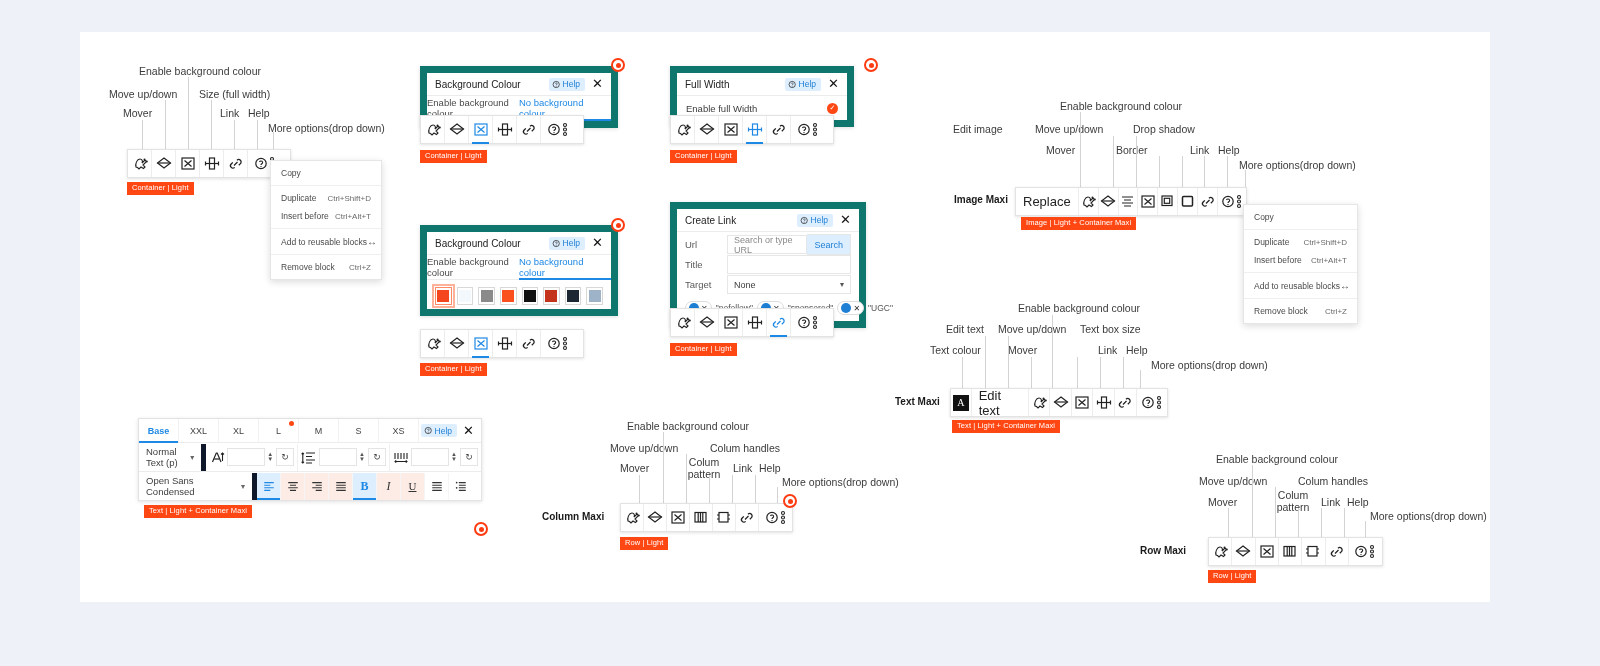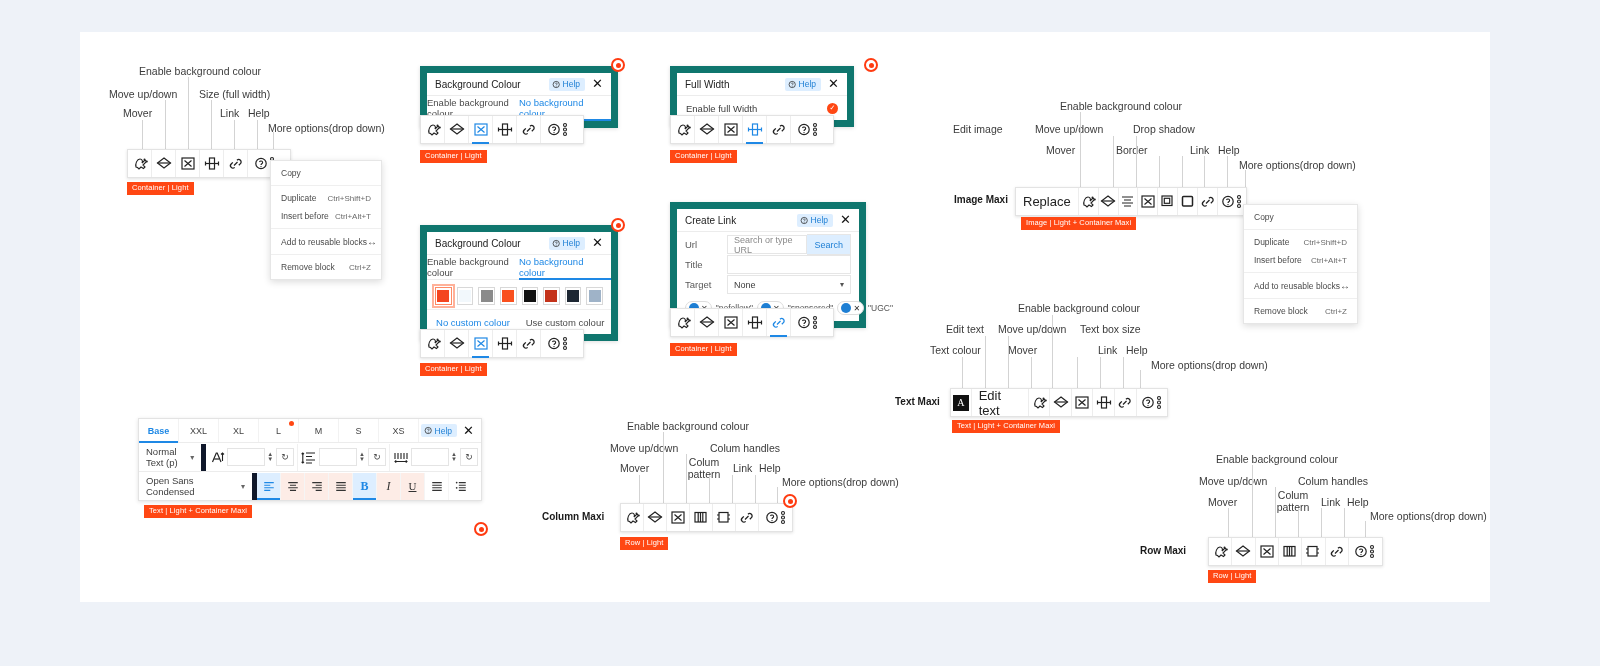--- a/index.html
+++ b/index.html
@@ -492,24 +492,20 @@
         <span class="sw">
           <i style="background: rgb(196, 51, 27);"></i>
         </span>
         <span class="sw">
           <i style="background: rgb(29, 39, 51);"></i>
         </span>
         <span class="sw">
           <i style="background: rgb(159, 179, 200);"></i>
         </span>
       </div>
-  <div class="tabrow" style="border-top:1px solid #f0f0f0;border-bottom:none;">
-    <div class="tab sel">No custom colour</div>
-    <div class="tab">Use custom colour</div>
-  </div>
 </div>
 <div class="target" style="left:531px;top:186px;"></div>
 
 <div class="toolbar" style="left:340px;top:297px;width:164px;">
   <div class="tb-item">
         <svg class="ic" width="16" height="15" viewBox="0 0 16 15">
           <use href="#i-mover"></use>
         </svg>
       </div>
   <div class="tb-item">

